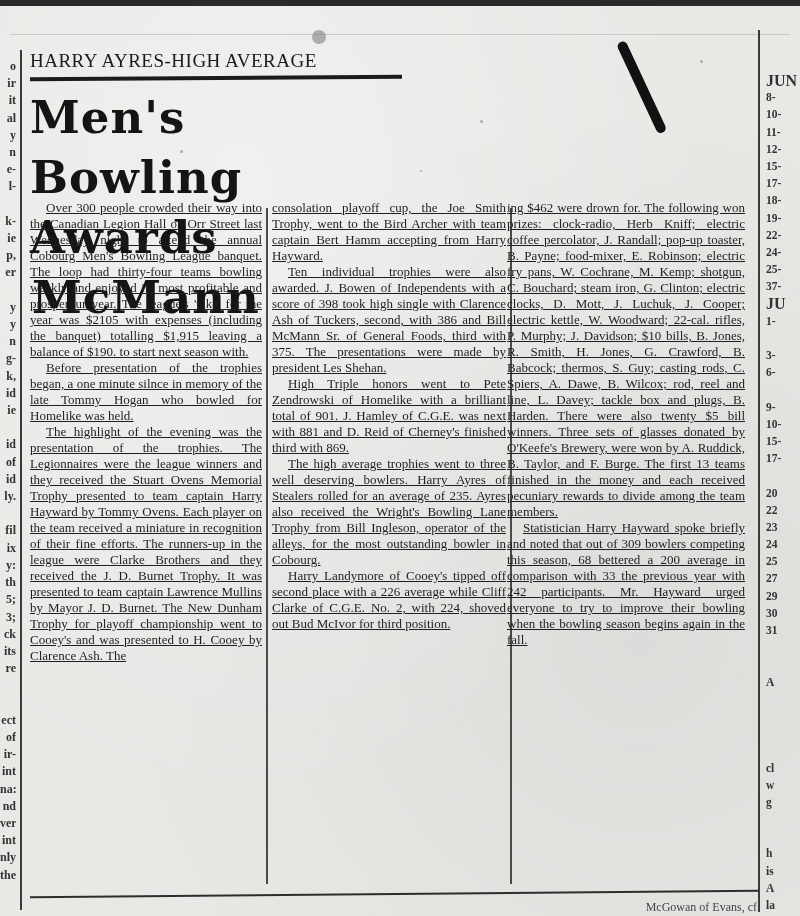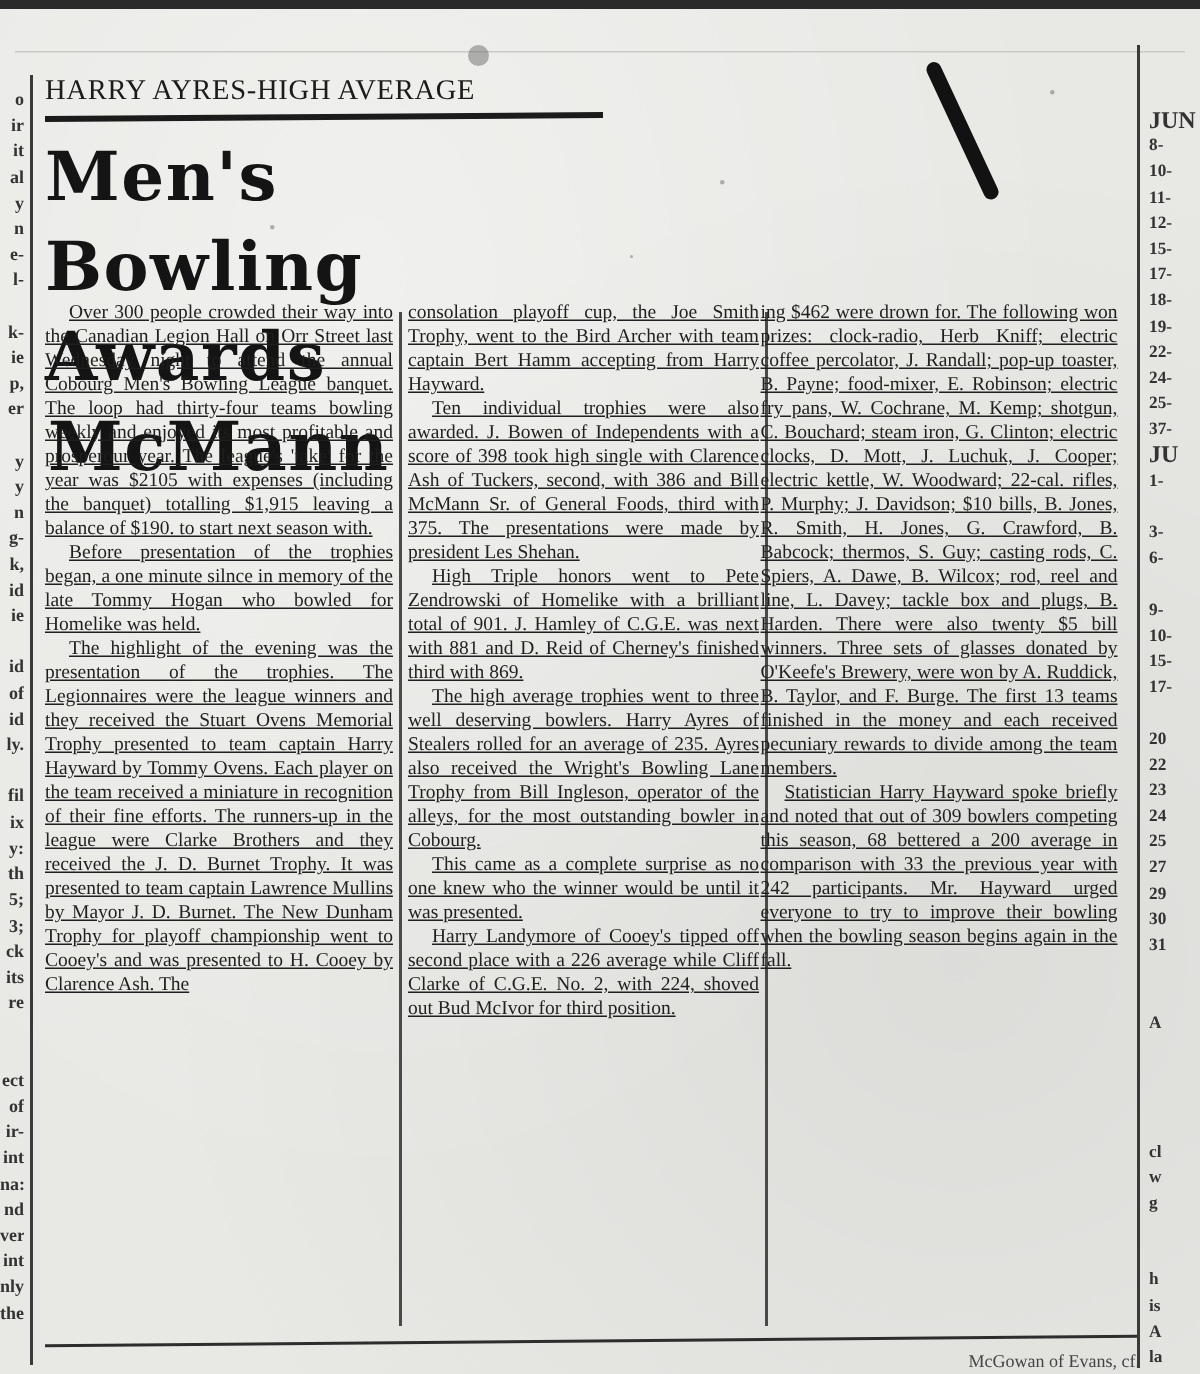--- a/index.html
+++ b/index.html
@@ -167,21 +167,20 @@
     <p>Over 300 people crowded their way into the Canadian Legion Hall on Orr Street last Wednesday night to attend the annual Cobourg Men's Bowling League banquet. The loop had thirty-four teams bowling weekly and enjoyed its most profitable and prosperour year. The league's 'take' for the year was $2105 with expenses (including the banquet) totalling $1,915 leaving a balance of $190. to start next season with.</p>
     <p>Before presentation of the trophies began, a one minute silnce in memory of the late Tommy Hogan who bowled for Homelike was held.</p>
     <p>The highlight of the evening was the presentation of the trophies. The Legionnaires were the league winners and they received the Stuart Ovens Memorial Trophy presented to team captain Harry Hayward by Tommy Ovens. Each player on the team received a miniature in recognition of their fine efforts. The runners-up in the league were Clarke Brothers and they received the J. D. Burnet Trophy. It was presented to team captain Lawrence Mullins by Mayor J. D. Burnet. The New Dunham Trophy for playoff championship went to Cooey's and was presented to H. Cooey by Clarence Ash. The</p>
   </div>
 
   <div class="col col2">
     <p class="cont">consolation playoff cup, the Joe Smith Trophy, went to the Bird Archer with team captain Bert Hamm accepting from Harry Hayward.</p>
     <p>Ten individual trophies were also awarded. J. Bowen of Independents with a score of 398 took high single with Clarence Ash of Tuckers, second, with 386 and Bill McMann Sr. of General Foods, third with 375. The presentations were made by president Les Shehan.</p>
     <p>High Triple honors went to Pete Zendrowski of Homelike with a brilliant total of 901. J. Hamley of C.G.E. was next with 881 and D. Reid of Cherney's finished third with 869.</p>
     <p>The high average trophies went to three well deserving bowlers. Harry Ayres of Stealers rolled for an average of 235. Ayres also received the Wright's Bowling Lane Trophy from Bill Ingleson, operator of the alleys, for the most outstanding bowler in Cobourg.</p>
-    <p>This came as a complete surprise as no one knew who the winner would be until it was presented.</p>
     <p>Harry Landymore of Cooey's tipped off second place with a 226 average while Cliff Clarke of C.G.E. No. 2, with 224, shoved out Bud McIvor for third position.</p>
   </div>
 
   <div class="col col3">
     <p class="cont">ing $462 were drown for. The following won prizes: clock-radio, Herb Kniff; electric coffee percolator, J. Randall; pop-up toaster, B. Payne; food-mixer, E. Robinson; electric fry pans, W. Cochrane, M. Kemp; shotgun, C. Bouchard; steam iron, G. Clinton; electric clocks, D. Mott, J. Luchuk, J. Cooper; electric kettle, W. Woodward; 22-cal. rifles, P. Murphy; J. Davidson; $10 bills, B. Jones, R. Smith, H. Jones, G. Crawford, B. Babcock; thermos, S. Guy; casting rods, C. Spiers, A. Dawe, B. Wilcox; rod, reel and line, L. Davey; tackle box and plugs, B. Harden. There were also twenty $5 bill winners. Three sets of glasses donated by O'Keefe's Brewery, were won by A. Ruddick, B. Taylor, and F. Burge. The first 13 teams finished in the money and each received pecuniary rewards to divide among the team members.</p>
     <p>Statistician Harry Hayward spoke briefly and noted that out of 309 bowlers competing this season, 68 bettered a 200 average in comparison with 33 the previous year with 242 participants. Mr. Hayward urged everyone to try to improve their bowling when the bowling season begins again in the fall.</p>
   </div>
 
   <div class="rule-right"></div>
   <div class="edge-right" id="edge-right">

